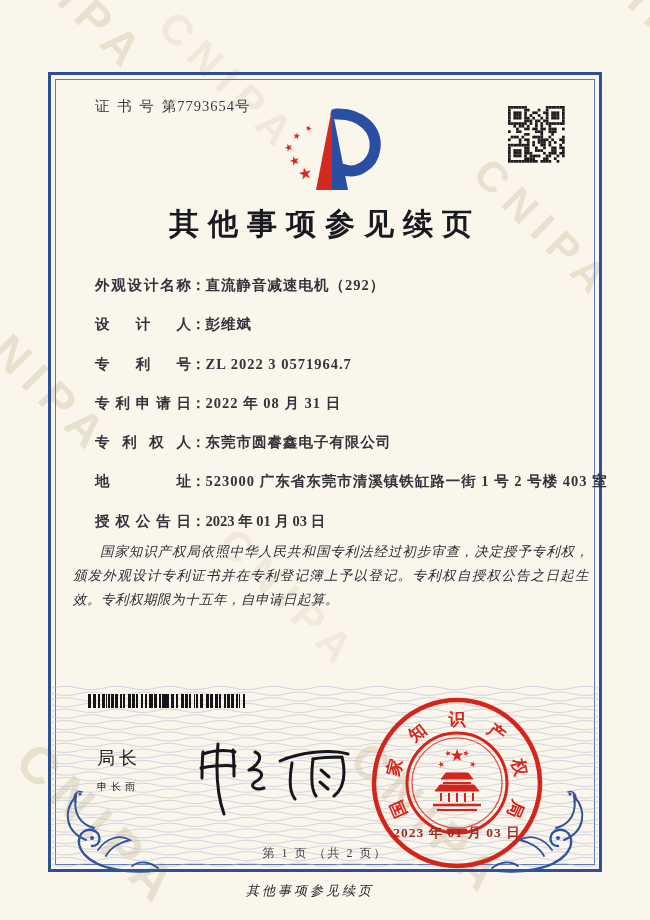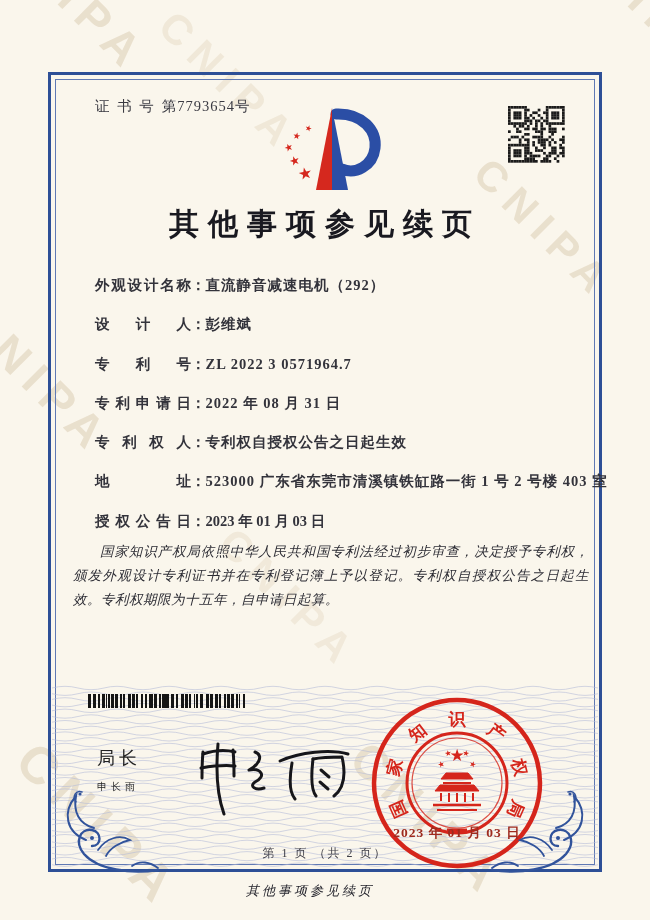--- a/index.html
+++ b/index.html
@@ -390,21 +390,21 @@
 <div class="frow" style="top:315px">
   <span class="flabel">设计人</span><span>：</span><span class="fvalue">彭维斌</span>
 </div>
 <div class="frow" style="top:355px">
   <span class="flabel">专利号</span><span>：</span><span class="fvalue">ZL 2022 3 0571964.7</span>
 </div>
 <div class="frow" style="top:394px">
   <span class="flabel">专利申请日</span><span>：</span><span class="fvalue">2022 年 08 月 31 日</span>
 </div>
 <div class="frow" style="top:433px">
-  <span class="flabel">专利权人</span><span>：</span><span class="fvalue">专利权自授权公告之日起生效</span>
+  <span class="flabel">专利权人</span><span>：</span><span class="fvalue">东莞市圆睿鑫电子有限公司</span>
 </div>
 <div class="frow" style="top:472px">
   <span class="flabel">地址</span><span>：</span><span class="fvalue">523000 广东省东莞市清溪镇铁缸路一街 1 号 2 号楼 403 室</span>
 </div>
 <div class="frow" style="top:512px">
   <span class="flabel">授权公告日</span><span>：</span><span class="fvalue" style="letter-spacing:0">2023 年 01 月 03 日</span>
 </div>
 
 <div class="paras">
   <p>国家知识产权局依照中华人民共和国专利法经过初步审查，决定授予专利权，颁发外观设计专利证书并在专利登记簿上予以登记。专利权自授权公告之日起生效。专利权期限为十五年，自申请日起算。</p>

